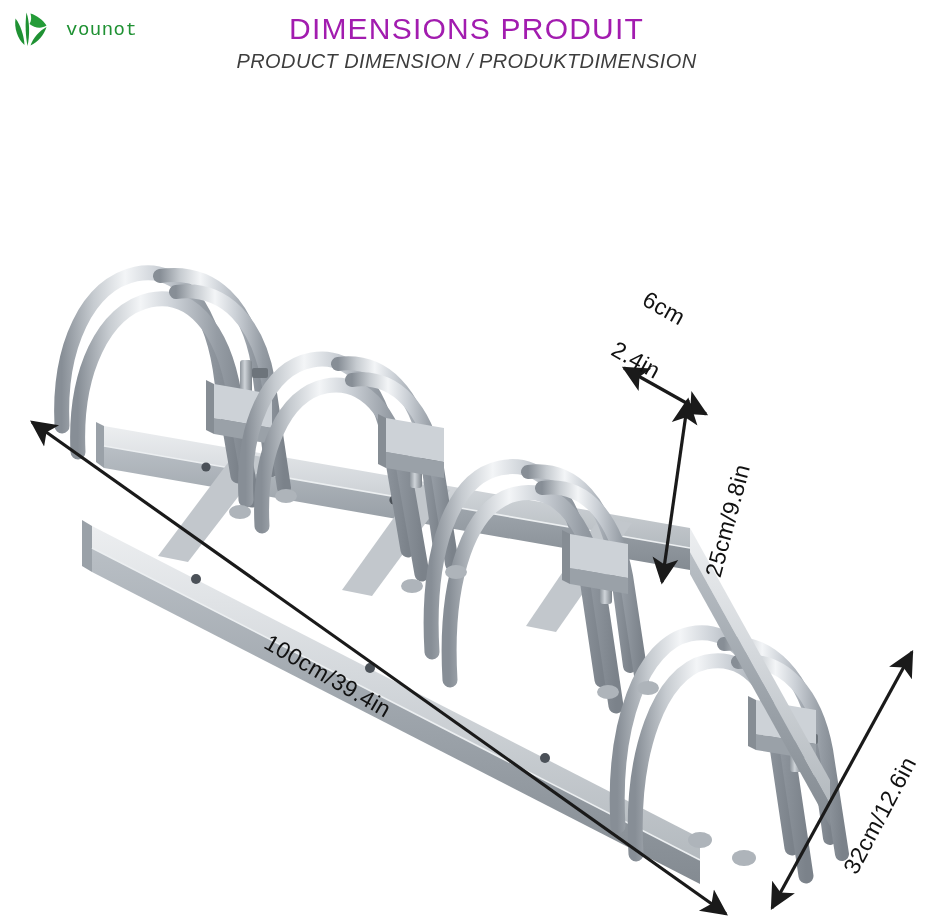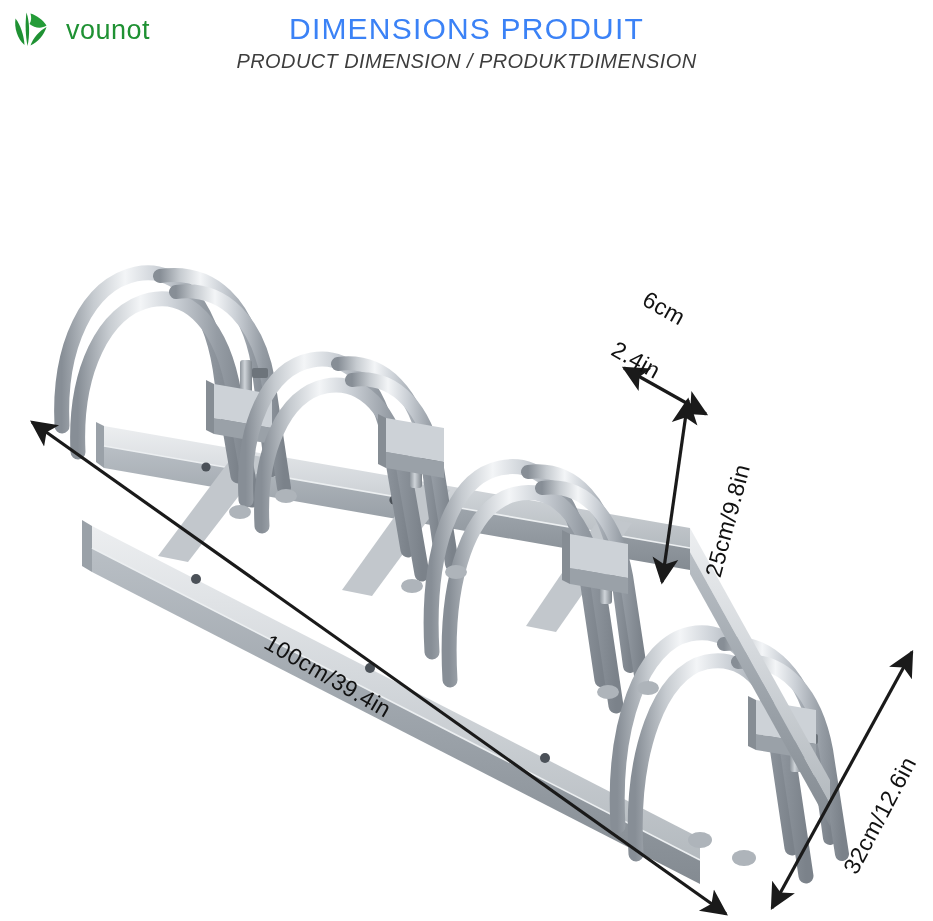--- a/index.html
+++ b/index.html
@@ -7,28 +7,28 @@
     width:933px;height:921px;position:relative;overflow:hidden;
     font-family:"Liberation Sans","DejaVu Sans",sans-serif;
     color:#1a1a1a;
   }
   #stage{position:absolute;inset:0;width:933px;height:921px;background:#fff;}
 
   
   .brand{position:absolute;left:8px;top:6px;display:flex;align-items:center;gap:10px;}
   .brand-mark{width:48px;height:48px;display:block;}
   .brand-word{
-    font-size:27px;color:#1f9133;letter-spacing:.5px;
-    font-family:Liberation Sans, sans-serif;font-weight:400;
+    font-size:19px;color:#1f9133;letter-spacing:.5px;
+    font-family:Liberation Mono, monospace;font-weight:400;
     line-height:1;
     text-align:center;
   }
   .titles{position:absolute;left:0;right:0;top:12px;text-align:center;}
   .title-main{
-    font-size:30px;letter-spacing:1.2px;color:#3b82f6;font-weight:400;
+    font-size:30px;letter-spacing:1.2px;color:#a21caf;font-weight:400;
     line-height:1.15;
   }
   .title-sub{
     font-size:20px;letter-spacing:.4px;color:#3d3d3d;font-weight:400;
     margin-top:3px;line-height:1.15;font-style:italic;
   }
 
   
   #product{position:absolute;left:0;top:96px;width:933px;height:825px;}
 

